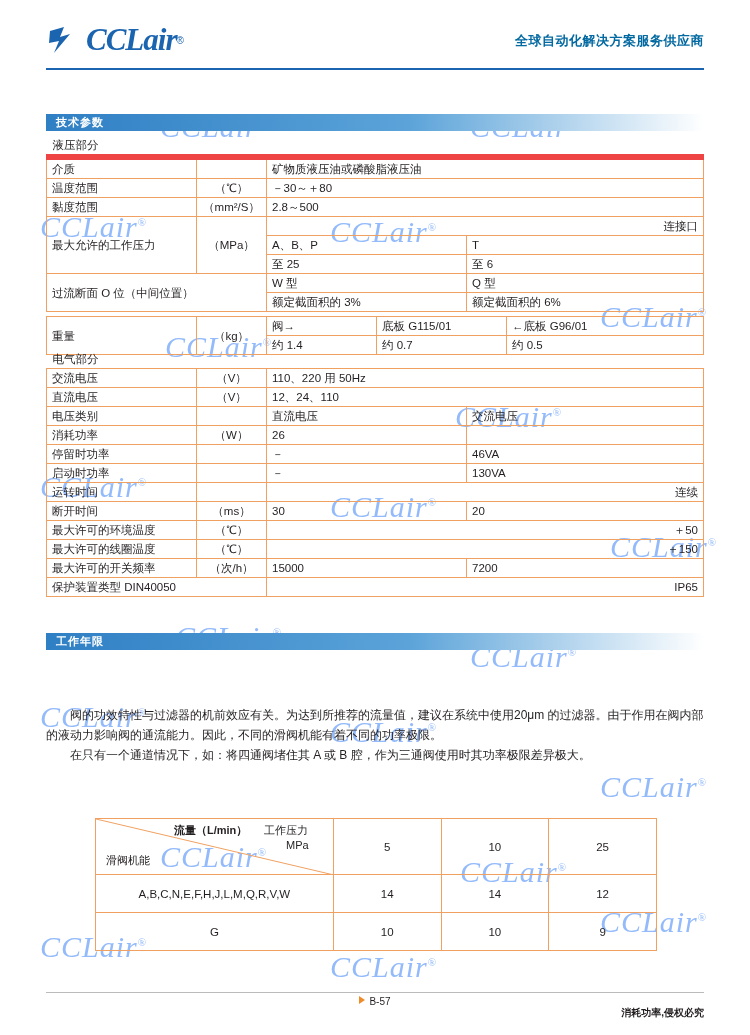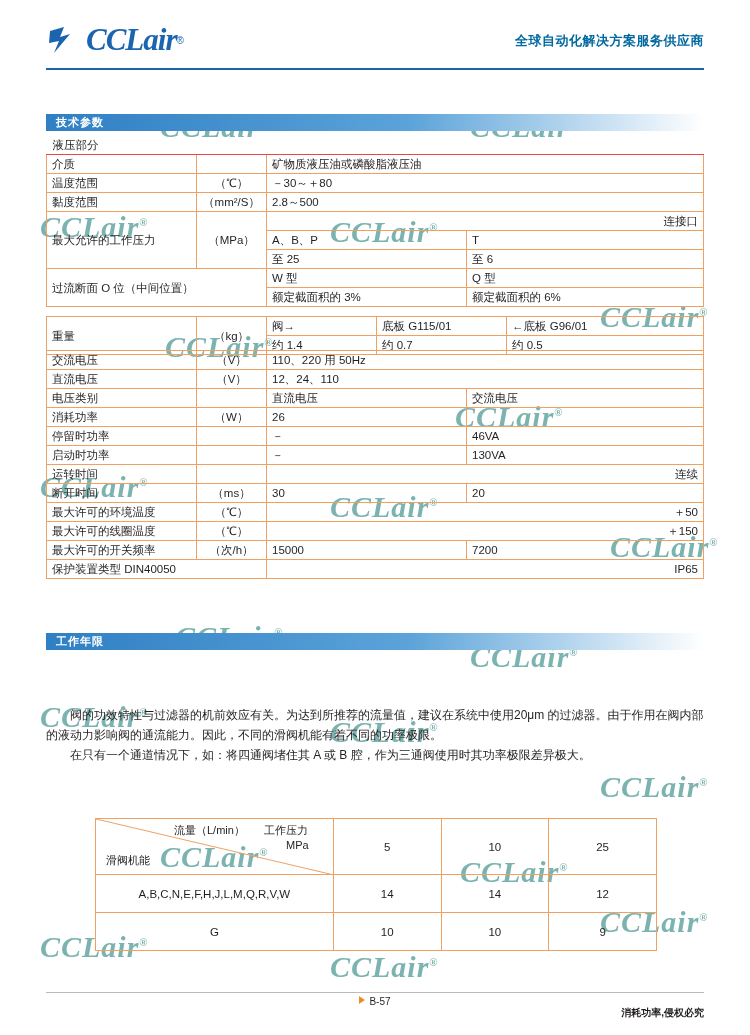--- a/index.html
+++ b/index.html
@@ -14,22 +14,22 @@
     position: relative;
     width: 750px; height: 1035px;
     overflow: hidden;
   }
 
   
   .wm {
     position: absolute;
     font-family: "Liberation Serif", serif;
     font-style: italic;
-    font-weight: bold;
-    color: #0f766e;
+    font-weight: normal;
+    color: #3b82f6;
     opacity: .55;
     font-size: 30px;
     letter-spacing: 1px;
     white-space: nowrap;
     pointer-events: none;
     user-select: none;
     z-index: 0;
   }
   .wm sup { font-size: 11px; vertical-align: super; font-style: normal; }
 
@@ -118,21 +118,21 @@
     position: relative;
     width: 238px;
     height: 56px;
     padding: 0;
     text-align: left;
   }
   .flow .hdr-cell .diag {
     position: absolute; inset: 0;
   }
   .flow .hdr-cell .t-flow {
-    position: absolute; left: 78px; top: 4px; font-size: 11px;
+    position: absolute; left: 78px; top: 4px; font-size: 11px; font-weight: bold;
   }
   .flow .hdr-cell .t-press {
     position: absolute; left: 168px; top: 4px; font-size: 11px;
   }
   .flow .hdr-cell .t-mpa {
     position: absolute; left: 190px; top: 20px; font-size: 11px;
   }
   .flow .hdr-cell .t-fn {
     position: absolute; left: 10px; top: 34px; font-size: 11px;
   }
@@ -198,21 +198,21 @@
     <div class="header-rule"></div>
   </div>
 
   <div class="sec-bar" style="top:114px;">
     <span>技术参数</span>
   </div>
 
   <table class="spec">
     <tbody>
         <tr class="row-title">
-      <td class="c-label" colspan="4" style="border-bottom:1px solid #ef4444;">液压部分</td>
+      <td class="c-label" colspan="4" style="border-bottom:6px solid #ef4444;">液压部分</td>
     </tr>
 
     <tr>
       <td class="c-label">介质</td>
       <td class="c-unit"></td>
       <td colspan="2">矿物质液压油或磷酸脂液压油</td>
     </tr>
     <tr>
       <td class="c-label">温度范围</td>
       <td class="c-unit">（℃）</td>
@@ -262,20 +262,23 @@
     <tr>
       <td>约 1.4</td>
       <td>约 0.7</td>
       <td>约 0.5</td>
     </tr>
   </tbody>
     </table>
 
   <table class="spec" style="top:350px;">
     <tbody>
+        <tr class="row-title">
+      <td colspan="4" style="border-bottom:1px solid #f0a060;">电气部分</td>
+    </tr>
 
     <tr>
       <td class="c-label">交流电压</td>
       <td class="c-unit">（V）</td>
       <td colspan="2">110、220 用 50Hz</td>
     </tr>
     <tr>
       <td class="c-label">直流电压</td>
       <td class="c-unit">（V）</td>
       <td colspan="2">12、24、110</td>

